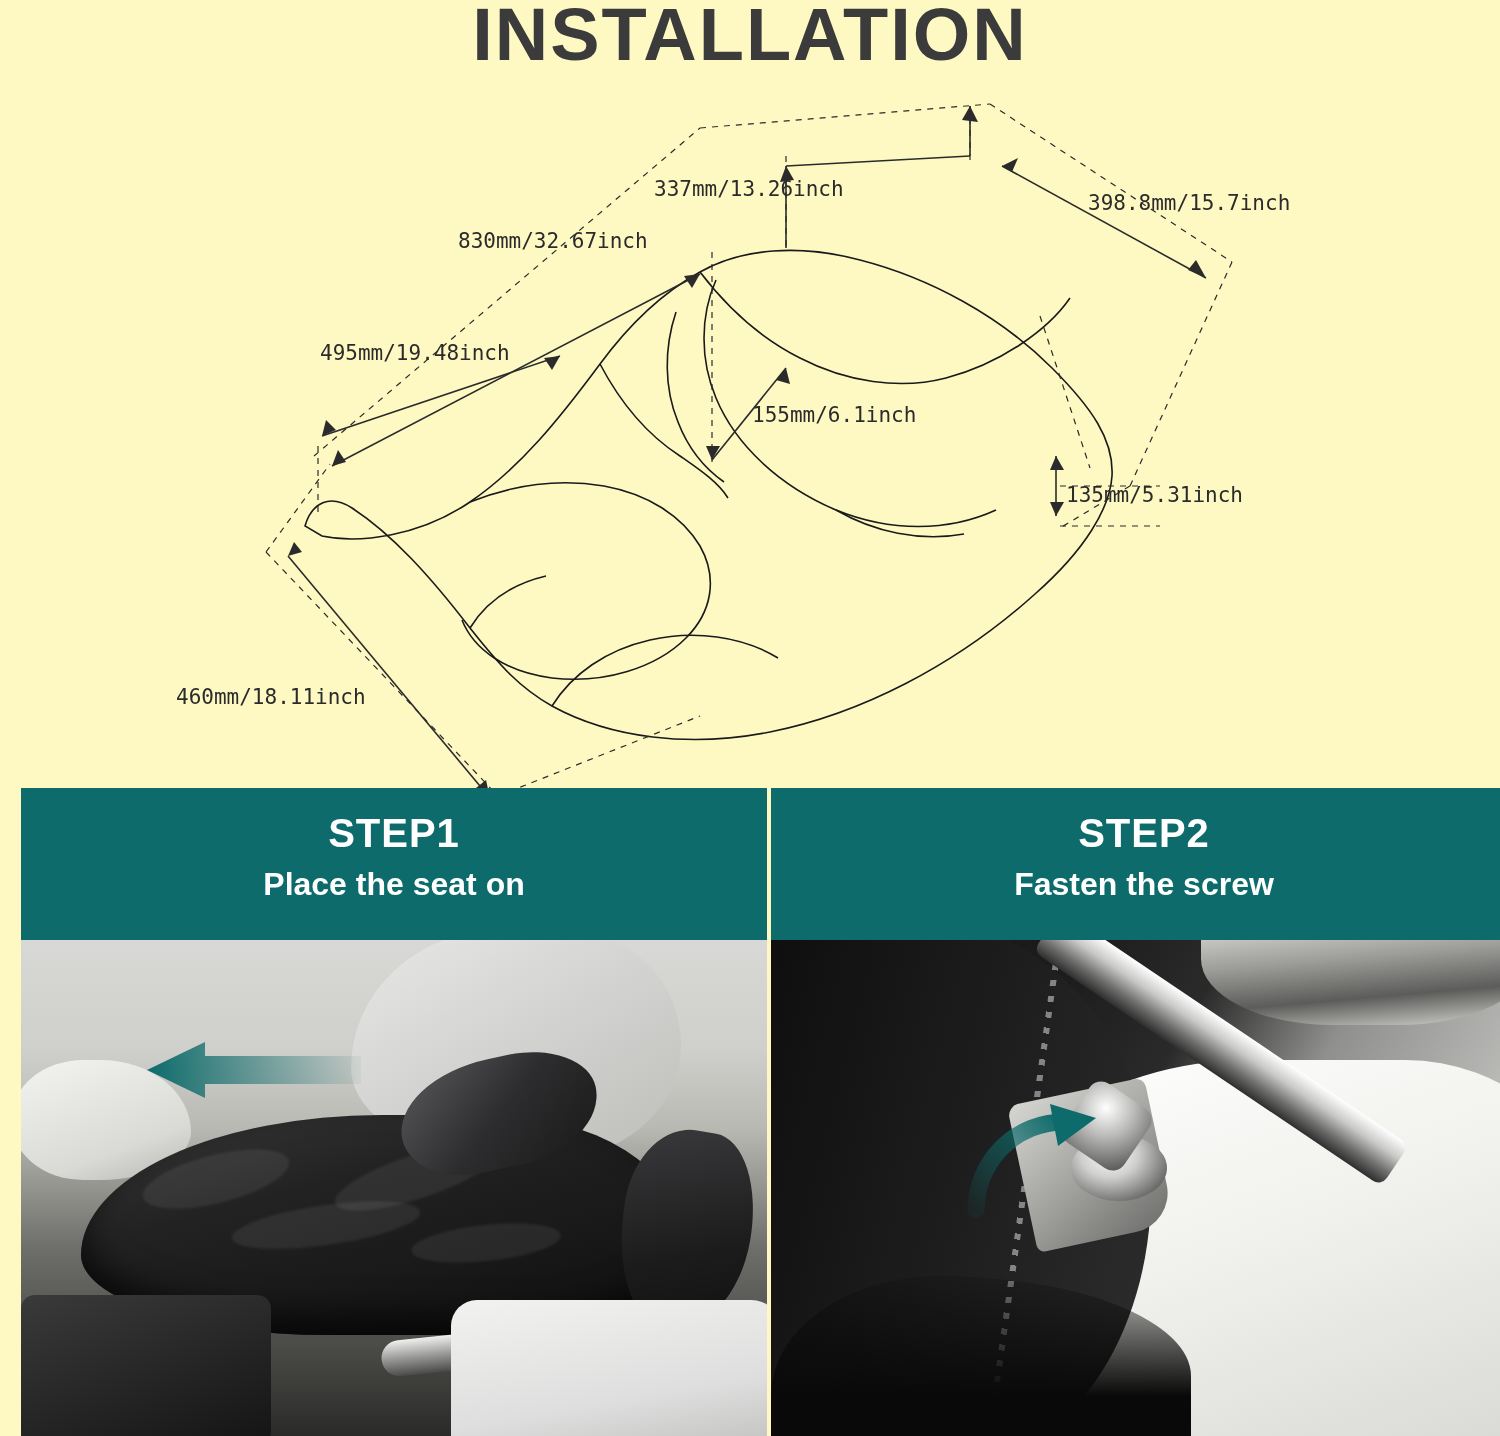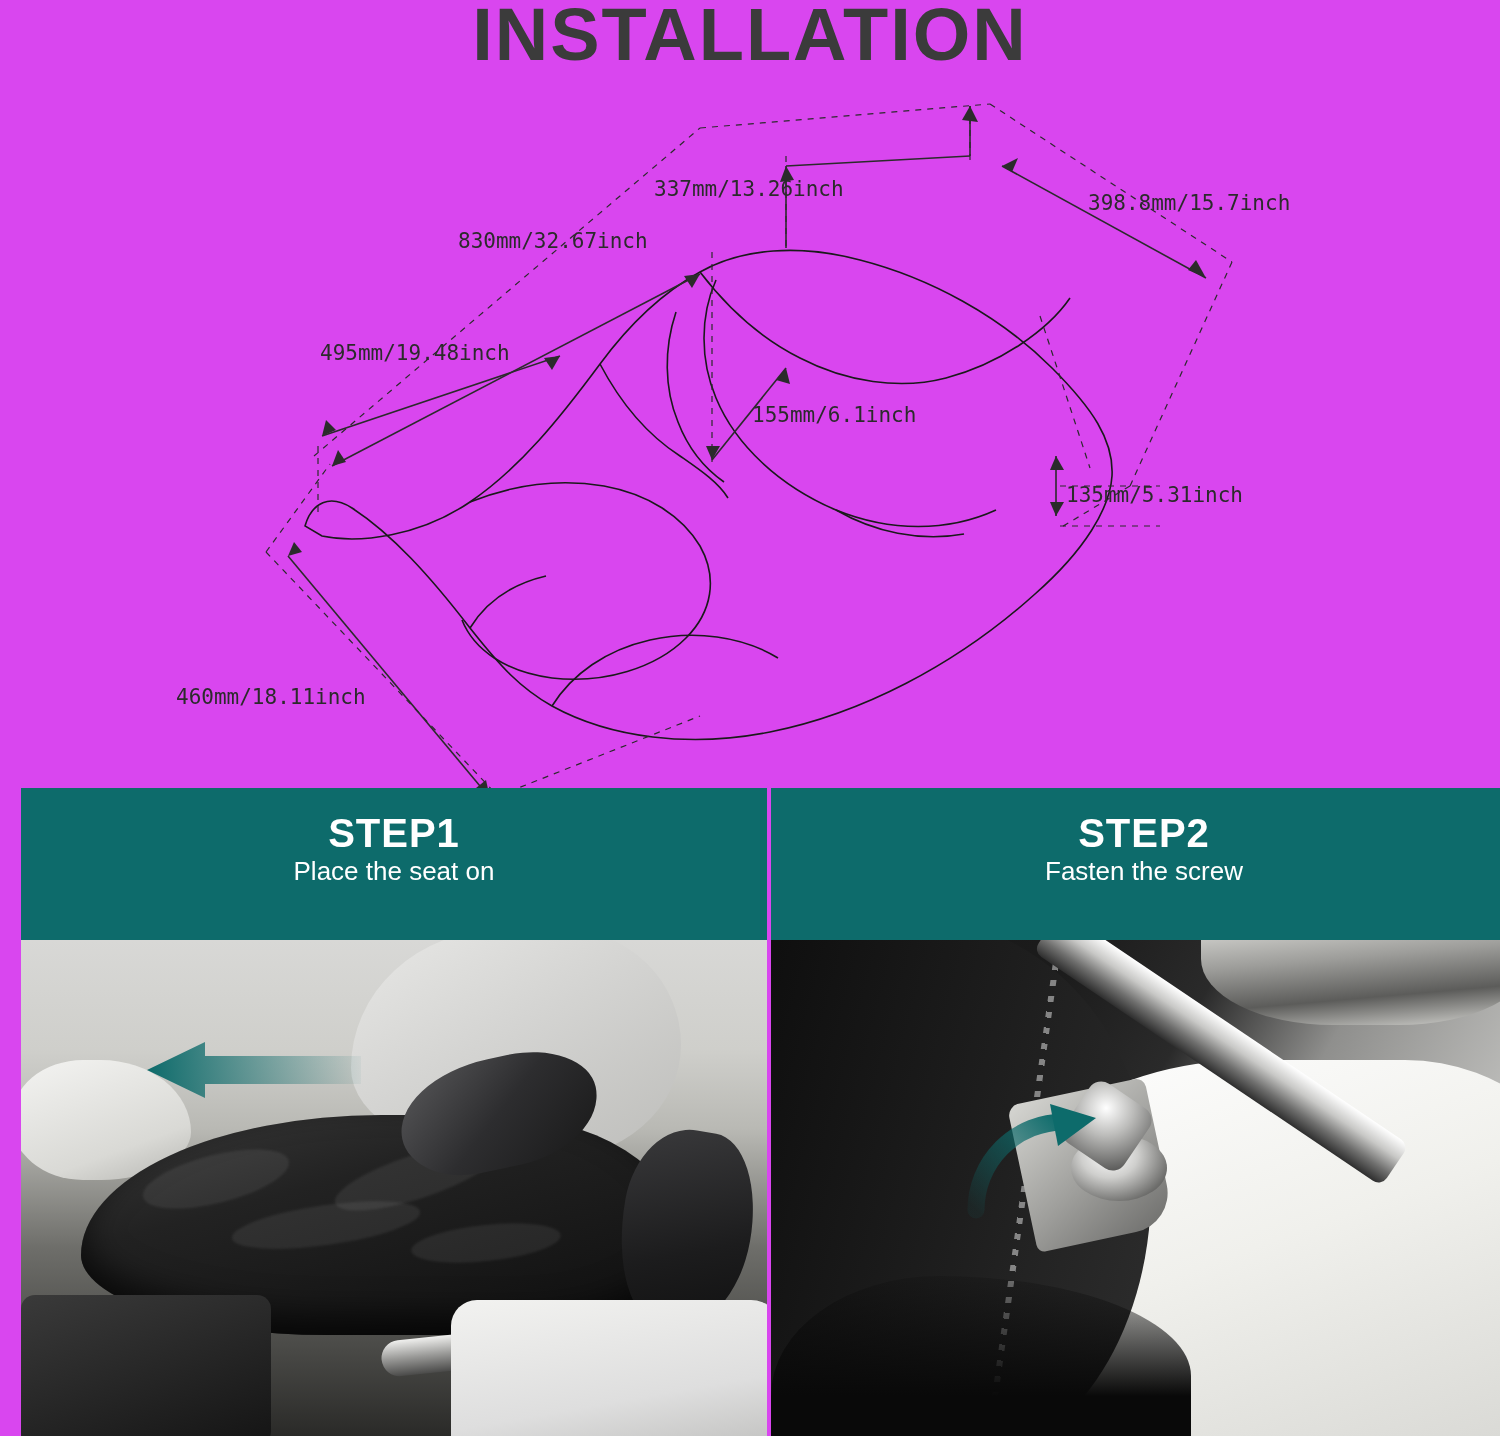--- a/index.html
+++ b/index.html
@@ -11,21 +11,21 @@
     width: 1500px;
     height: 1436px;
     font-family: "Liberation Sans", sans-serif;
     position: relative;
     overflow: hidden;
   }
   #page {
     position: relative;
     width: 1500px;
     height: 1436px;
-    background: #d946ef;
+    background: #fef9c3;
   }
 
   
   .title {
     position: absolute;
     top: -8px;
     left: 0;
     width: 1500px;
     text-align: center;
     font-size: 74px;
@@ -80,22 +80,23 @@
     box-sizing: border-box;
     padding-top: 22px;
   }
   .step-title {
     font-size: 40px;
     font-weight: bold;
     letter-spacing: 1px;
     line-height: 1.15;
   }
   .step-sub {
-    font-size: 26px;
-    font-weight: normal;
+    font-size: 32px;
+    font-weight: bold;
+    margin-top: 10px;
   }
   .step-photo {
     position: relative;
     height: 496px;
     overflow: hidden;
   }
 
   
   .photo1 {
     position: absolute;

